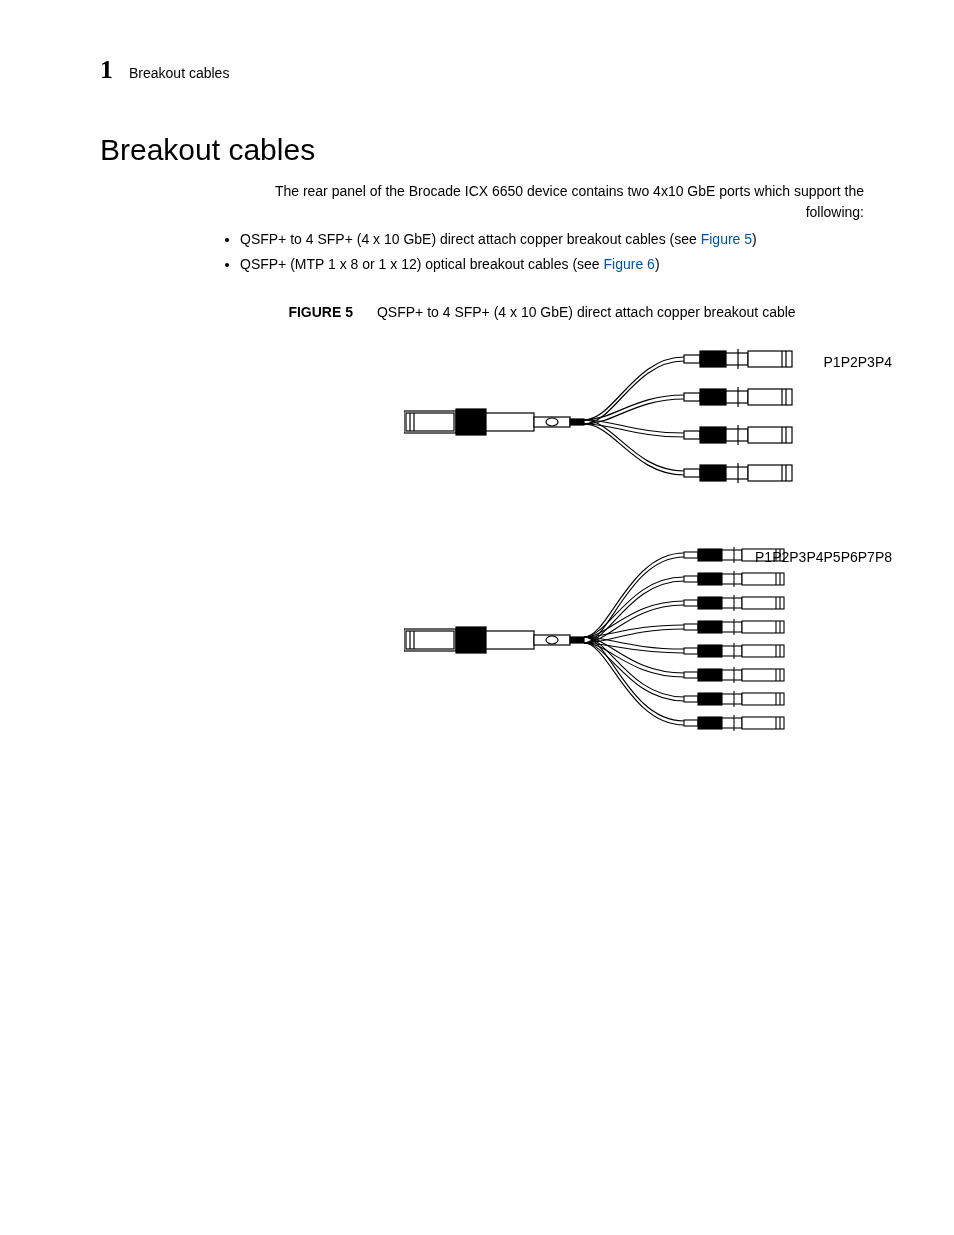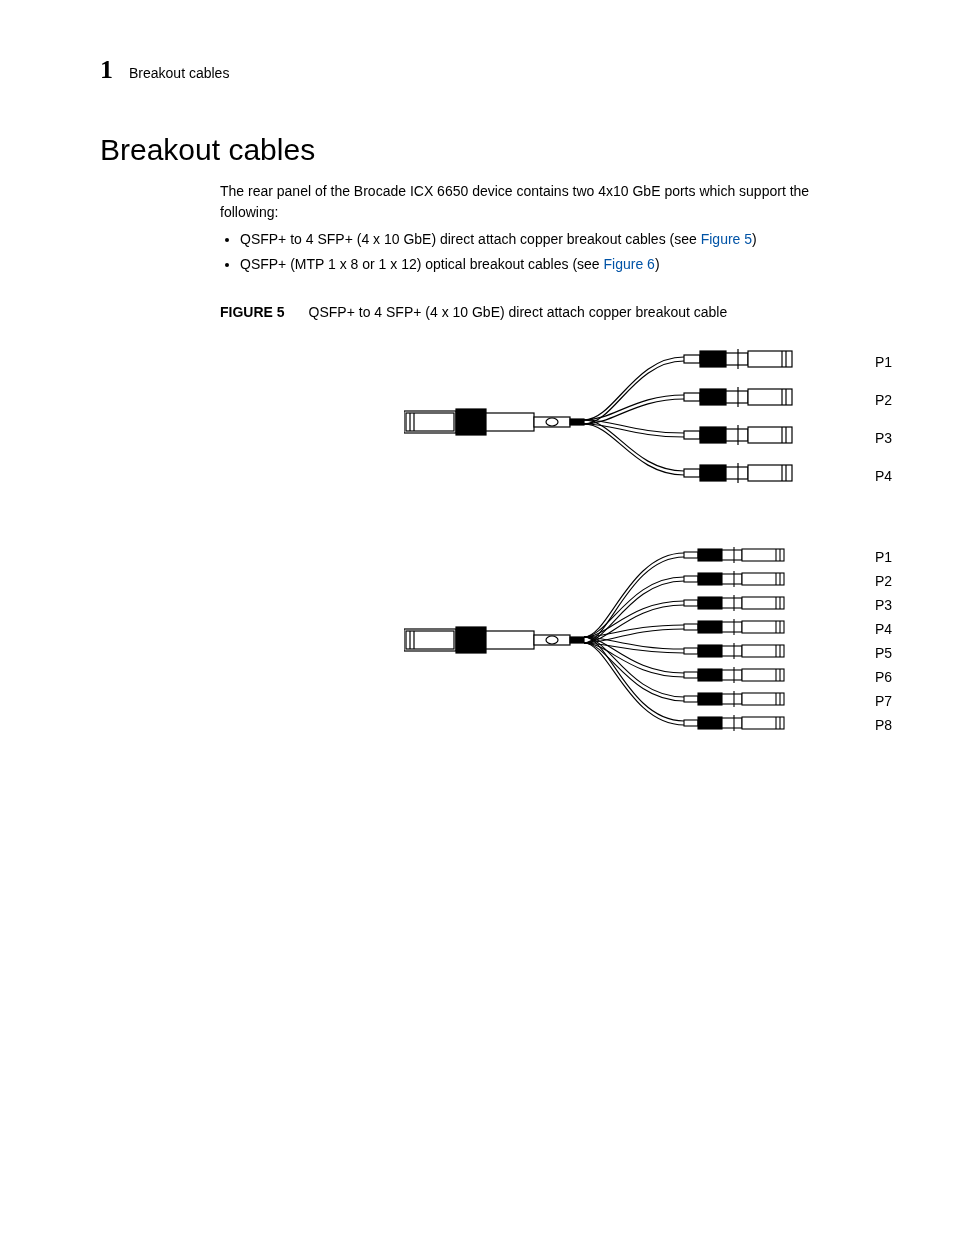--- a/index.html
+++ b/index.html
@@ -32,50 +32,51 @@
     font-weight: normal;
     margin: 0 0 14px 0;
     font-family: "Arial Narrow", Arial, sans-serif;
     letter-spacing: 0px;
   }
   .body-indent {
     margin-left: 120px;
     font-size: 14px;
     line-height: 1.5;
   }
-  .intro { margin-bottom: 4px; }
+  .intro { margin-bottom: 4px; text-align: right; }
   ul.bullets {
     list-style: disc;
     padding-left: 20px;
     margin: 6px 0 10px 0;
   }
   ul.bullets li { margin-bottom: 4px; }
   .link { color: #0053a6; }
   .fig-caption {
     margin: 27px 0 14px 0;
+    text-align: center;
   }
   .fig-label {
     font-weight: bold;
     font-family: "Arial Narrow", Arial, sans-serif;
     margin-right: 24px;
   }
   .diagram-wrap {
     display: flex;
     justify-content: flex-end;
     margin: 6px 0 24px 0;
   }
   .diagram {
     position: relative;
   }
   .port-labels {
     position: absolute;
     right: -28px;
     top: 0;
     display: flex;
-    flex-direction: column;
+    flex-direction: row;
     font-size: 14px;
   }
   .port-labels span {
     height: 24px;
     line-height: 24px;
   }
   .port-labels.fig5 { top: 6px; }
   .port-labels.fig5 span { height: 38px; line-height: 38px; }
 </style>
 </head>

